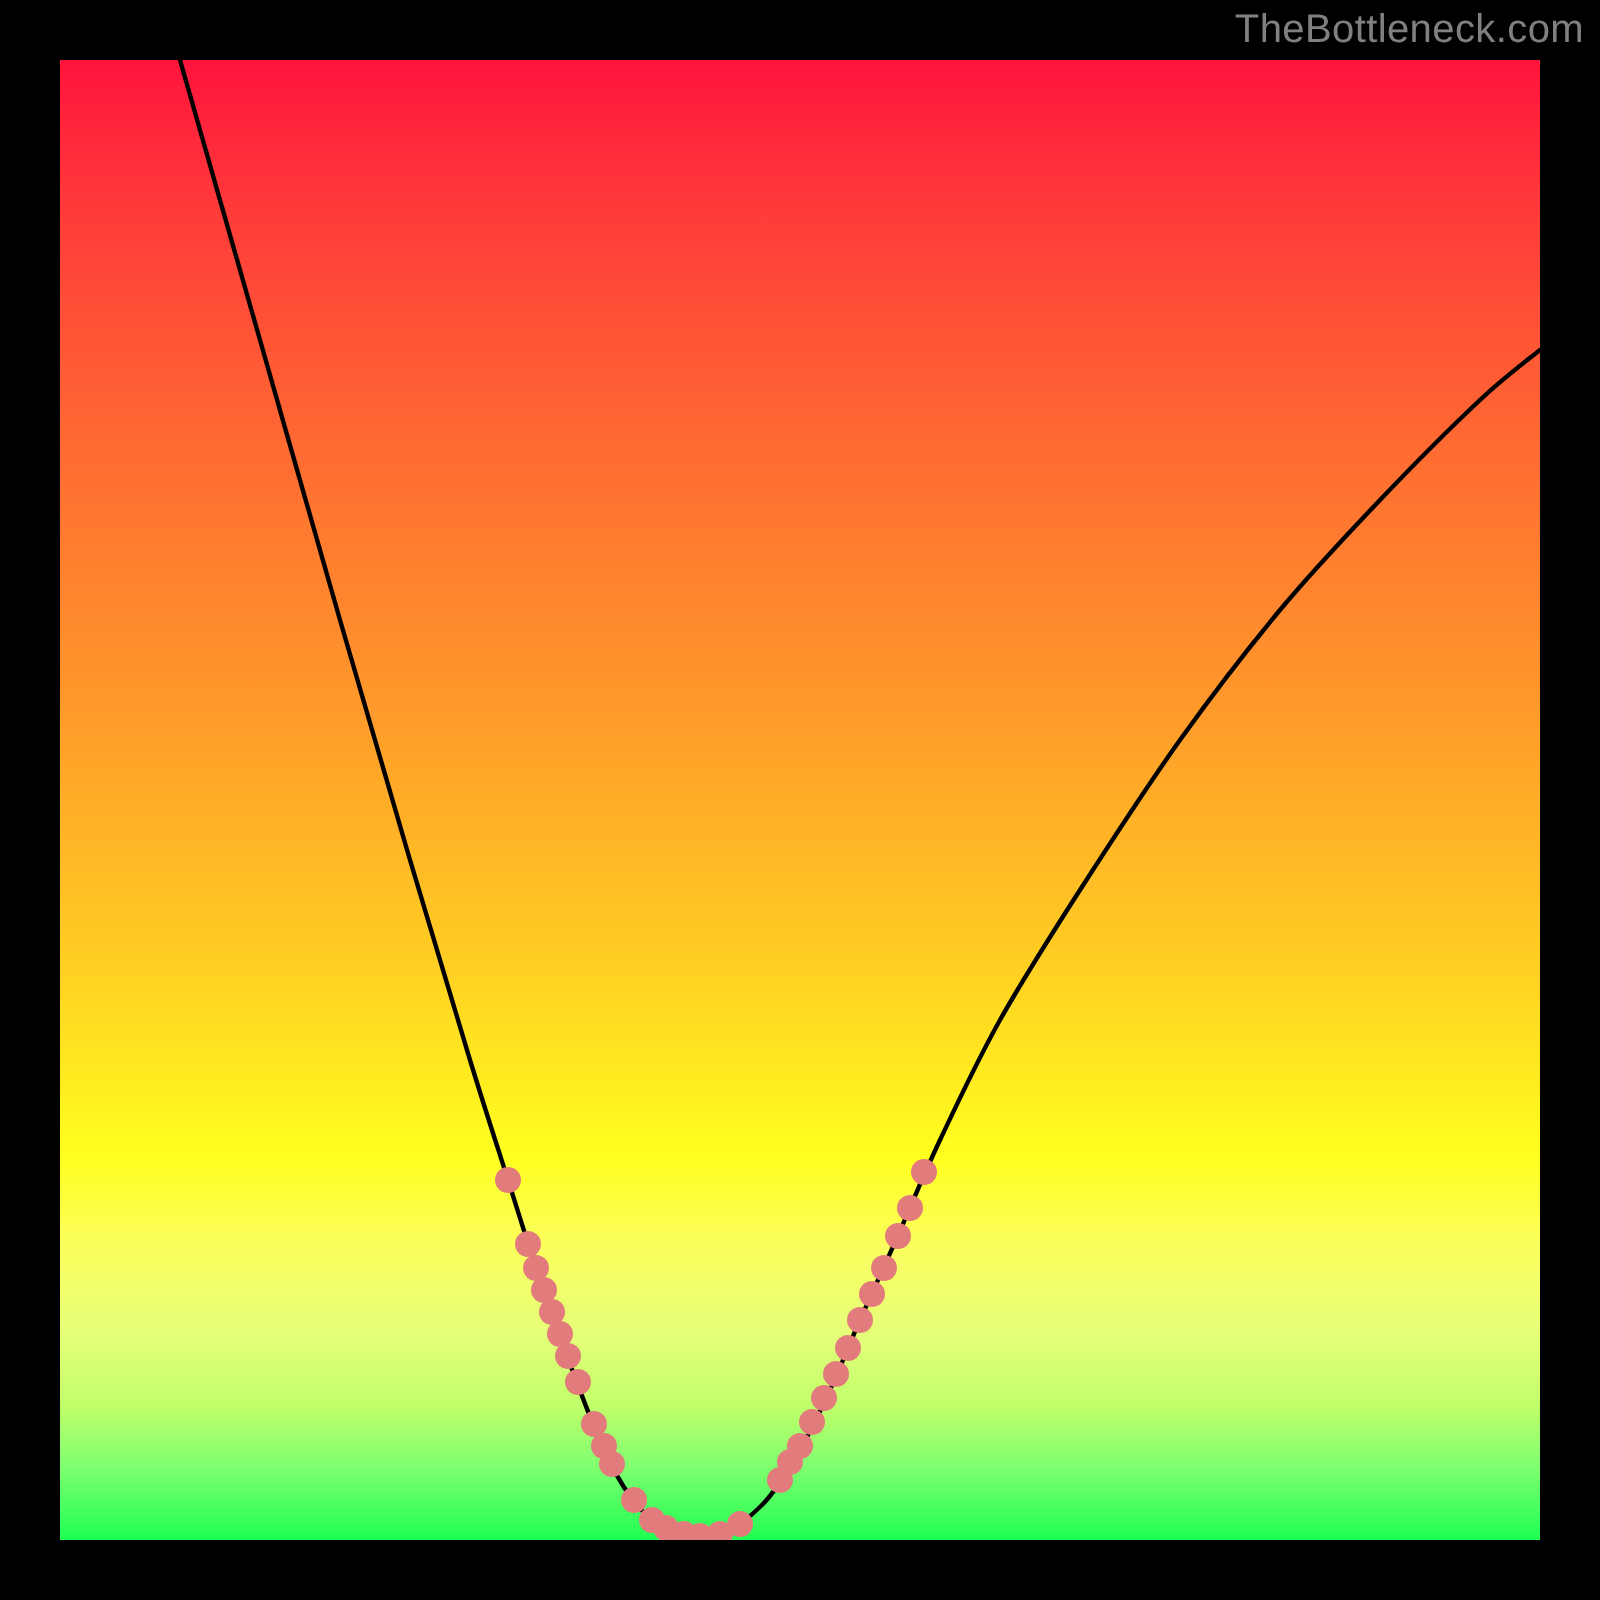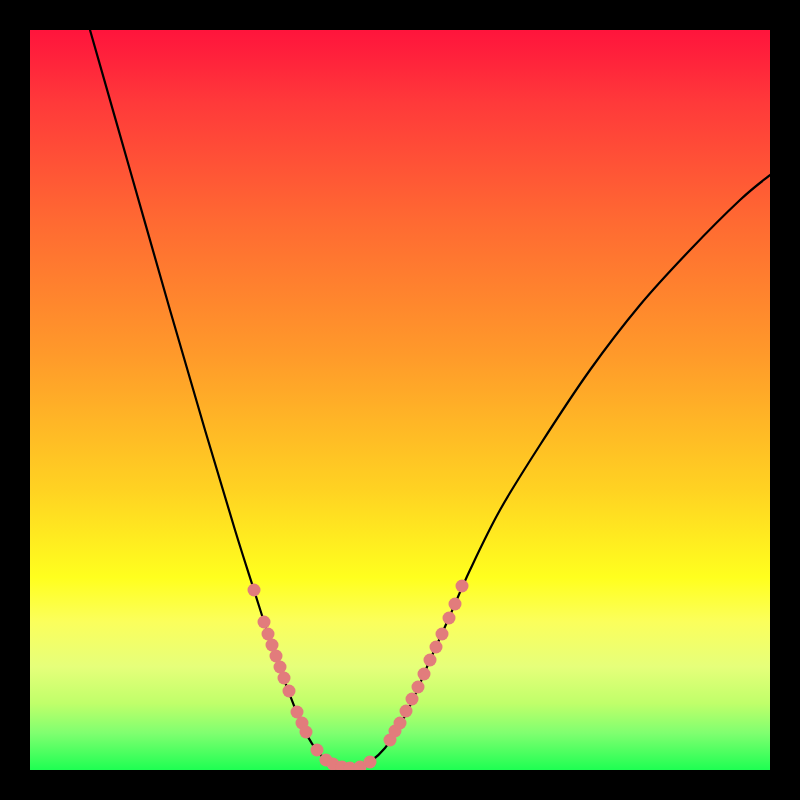--- a/index.html
+++ b/index.html
@@ -52,20 +52,21 @@
     left: 0;
     top: 0;
     width: 740px;
     height: 740px;
   }
 </style>
 </head>
 <body>
 
 <div class="frame">
+  <div class="watermark">TheBottleneck.com</div>
 
   <div class="plot">
     <svg class="curves" viewBox="0 0 740 740" preserveAspectRatio="none">
       <path id="curve-path" fill="none" stroke="#000000" stroke-width="2.2" stroke-linejoin="round" stroke-linecap="round" d="M 60 0 C 66.66666666666667 23.333333333333332, 86.66666666666667 93.33333333333334, 100 140 C 113.33333333333333 186.66666666666666, 127.5 236.66666666666666, 140 280 C 152.5 323.3333333333333, 164.16666666666666 363.3333333333333, 175 400 C 185.83333333333334 436.6666666666667, 196.83333333333334 473.3333333333333, 205 500 C 213.16666666666666 526.6666666666666, 218.16666666666666 541.6666666666666, 224 560 C 229.83333333333334 578.3333333333334, 234.33333333333334 593.3333333333334, 240 610 C 245.66666666666666 626.6666666666666, 252.66666666666666 645.8333333333334, 258 660 C 263.3333333333333 674.1666666666666, 267.5 685.3333333333334, 272 695 C 276.5 704.6666666666666, 280.3333333333333 711.6666666666666, 285 718 C 289.6666666666667 724.3333333333334, 295 729.6666666666666, 300 733 C 305 736.3333333333334, 310.3333333333333 737.1666666666666, 315 738 C 319.6666666666667 738.8333333333334, 323.8333333333333 739, 328 738 C 332.1666666666667 737, 335.5 735.3333333333334, 340 732 C 344.5 728.6666666666666, 350 724.1666666666666, 355 718 C 360 711.8333333333334, 365 703.8333333333334, 370 695 C 375 686.1666666666666, 380 675.8333333333334, 385 665 C 390 654.1666666666666, 394.5 642.5, 400 630 C 405.5 617.5, 411.3333333333333 605, 418 590 C 424.6666666666667 575, 431.3333333333333 558.3333333333334, 440 540 C 448.6666666666667 521.6666666666666, 458.3333333333333 500.8333333333333, 470 480 C 481.6666666666667 459.1666666666667, 495 438.3333333333333, 510 415 C 525 391.6666666666667, 543.3333333333334 363.3333333333333, 560 340 C 576.6666666666666 316.6666666666667, 593.3333333333334 295, 610 275 C 626.6666666666666 255, 643.3333333333334 237.5, 660 220 C 676.6666666666666 202.5, 696.6666666666666 182.5, 710 170 C 723.3333333333334 157.5, 735 149.16666666666666, 740 145"></path>
       <g id="dots-group">
           <circle cx="224" cy="560" r="6.5" fill="#e27c7c"></circle>
           <circle cx="234" cy="592" r="6.5" fill="#e27c7c"></circle>
           <circle cx="238" cy="604" r="6.5" fill="#e27c7c"></circle>
           <circle cx="242" cy="615" r="6.5" fill="#e27c7c"></circle>
           <circle cx="246" cy="626" r="6.5" fill="#e27c7c"></circle>

